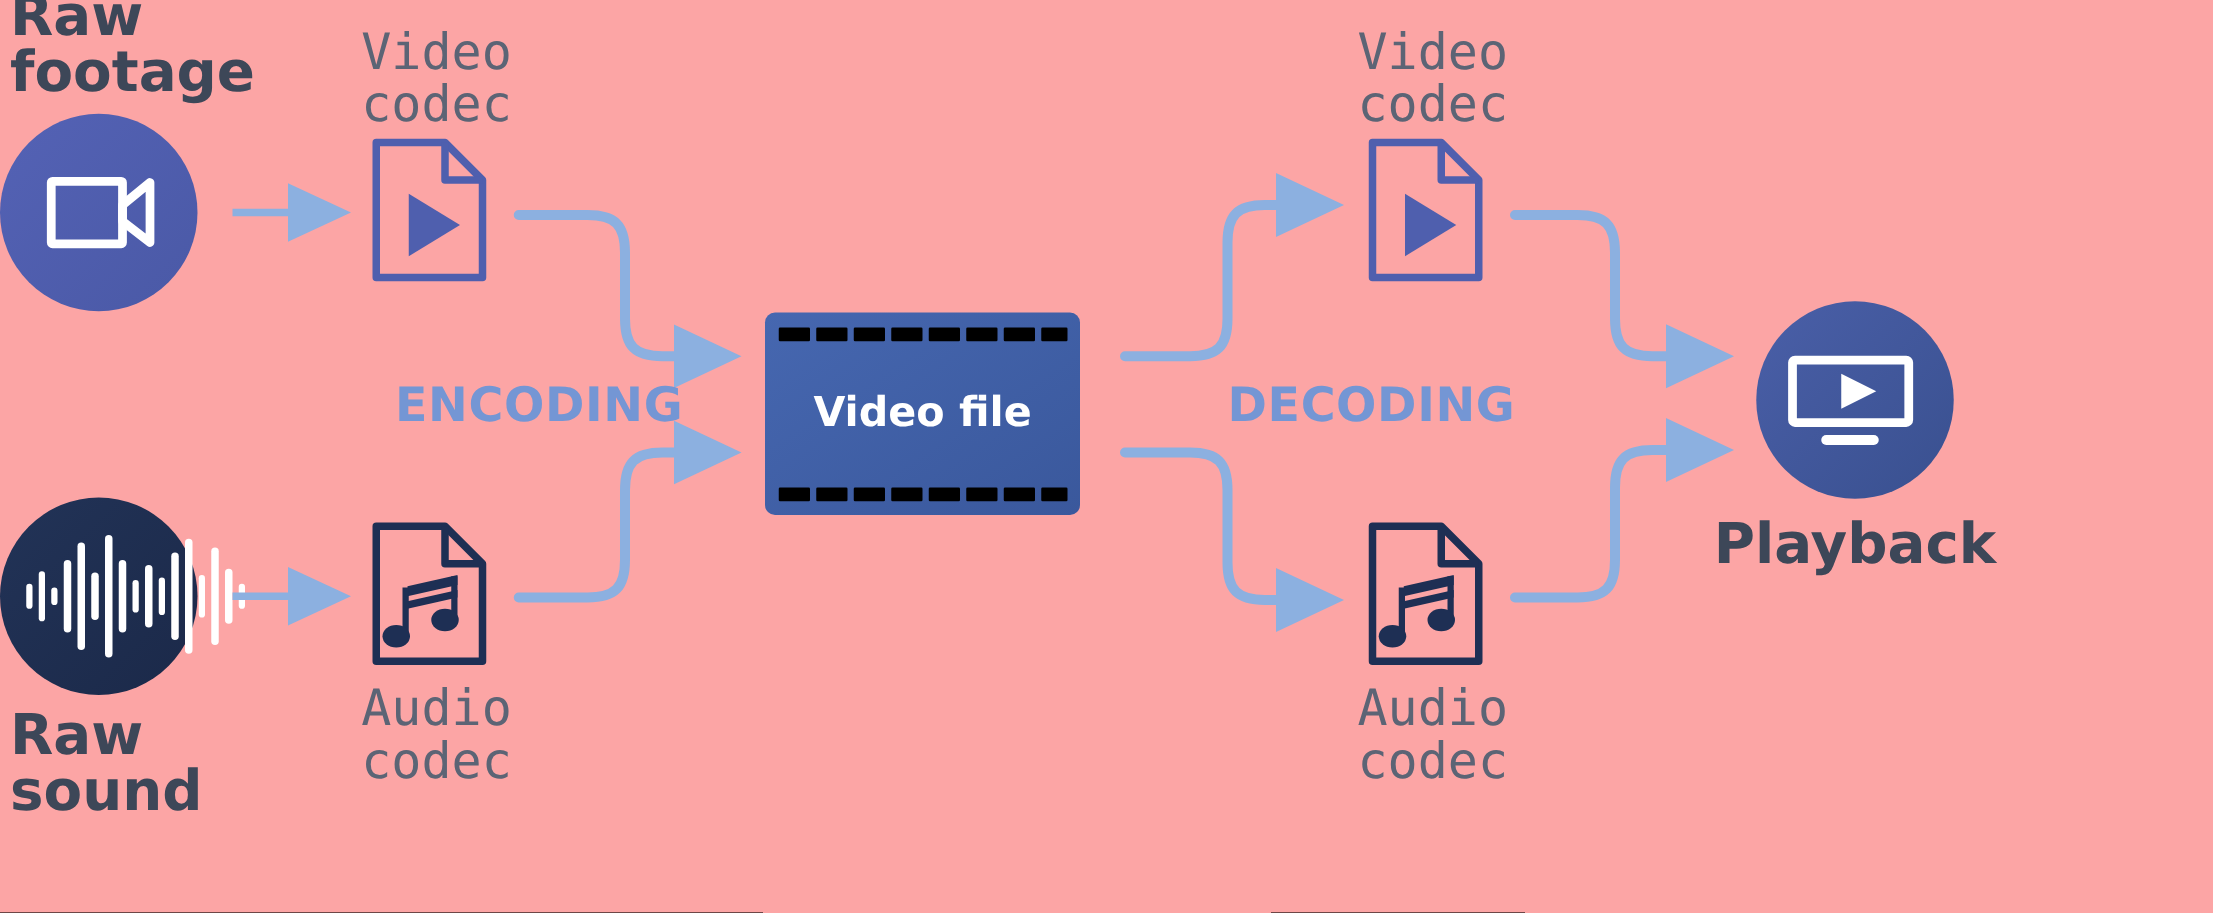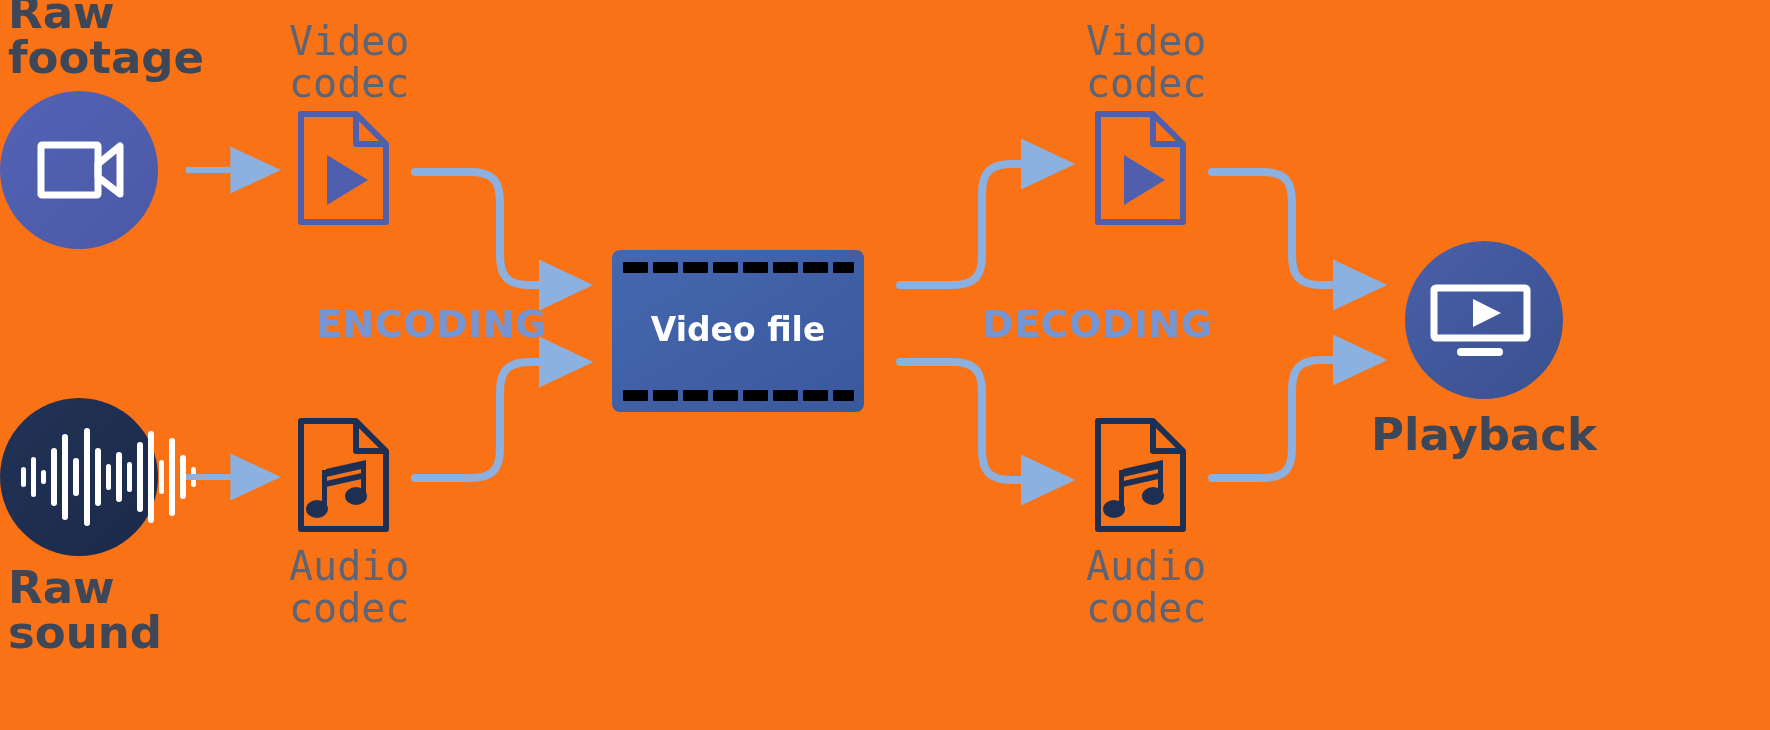--- a/index.html
+++ b/index.html
@@ -7,21 +7,21 @@
     padding: 0;
     background: #000000;
   }
   body {
     font-family: "Liberation Sans", sans-serif;
   }
   #stage {
     position: relative;
     width: 1770px;
     height: 730px;
-    background: #f97316;
+    background: #fca5a5;
     overflow: hidden;
   }
   svg.diagram {
     position: absolute;
     left: 0;
     top: 0;
     width: 1770px;
     height: 730px;
     display: block;
   }

